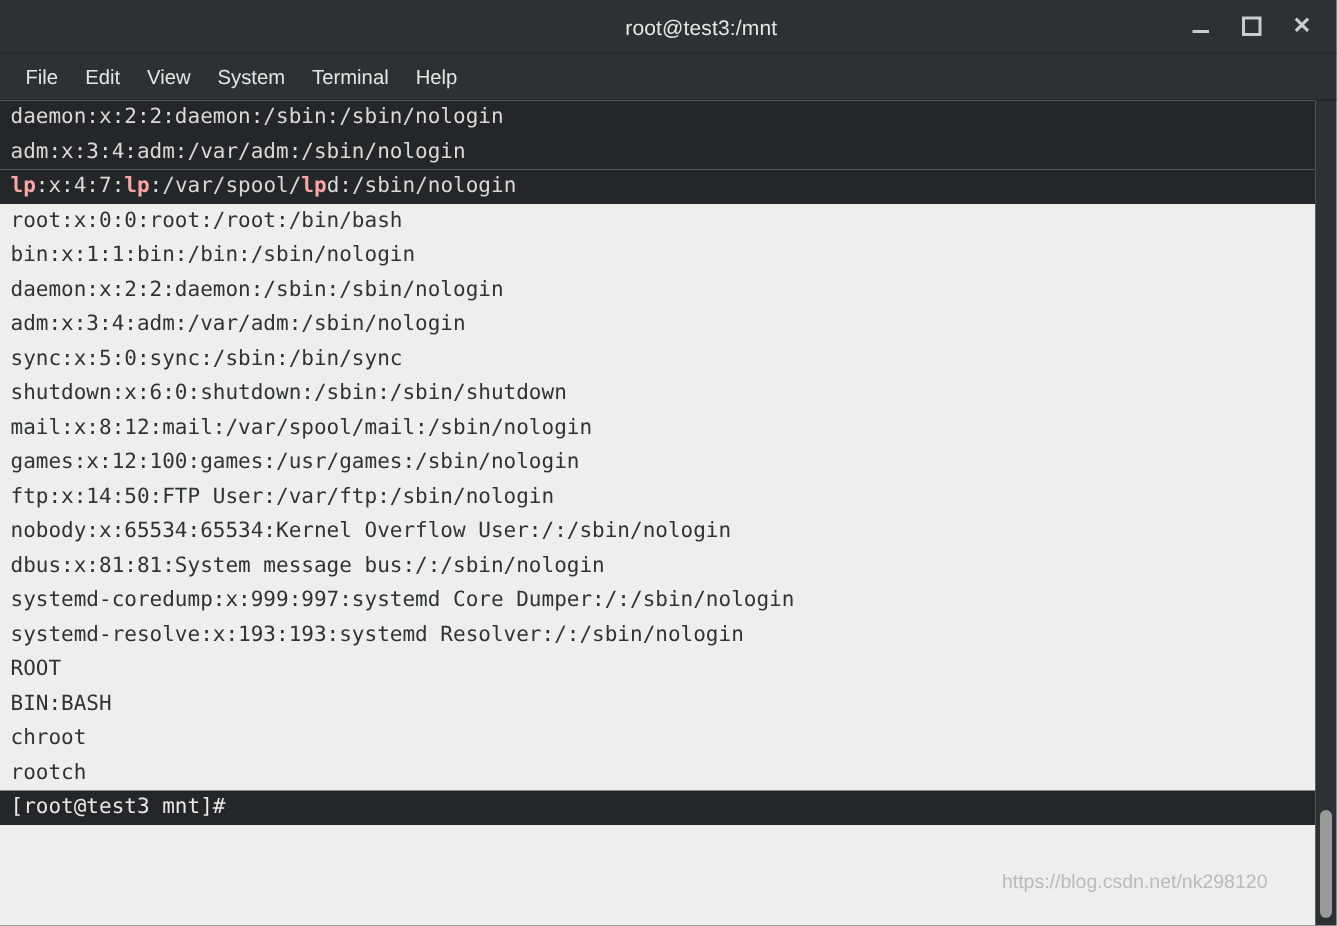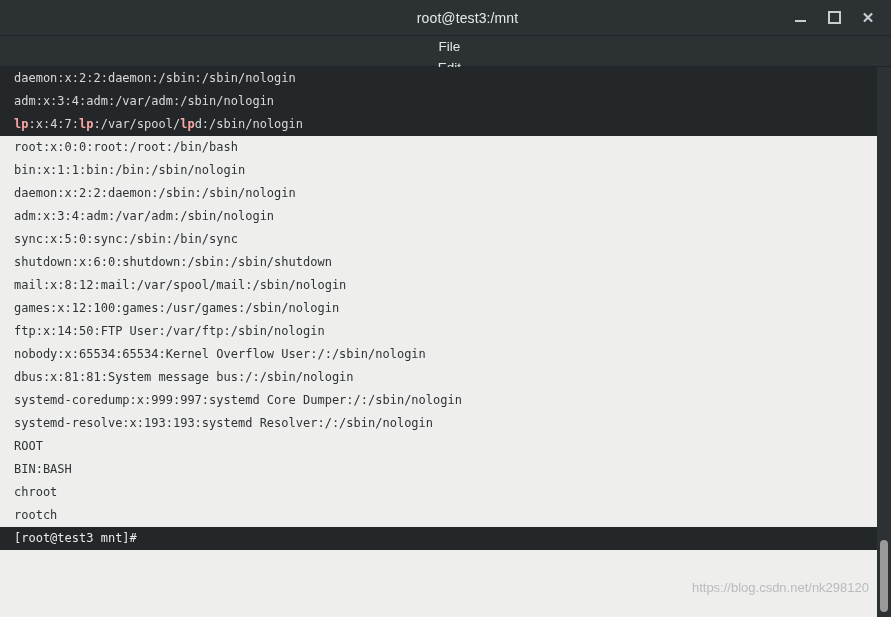--- a/index.html
+++ b/index.html
@@ -83,21 +83,20 @@
 
   
   .menubar {
     height: 30px;
     min-height: 30px;
     background: #2c3134;
     display: flex;
     align-items: center;
     padding-left: 8px;
     border-bottom: 1px solid #20252a;
-    flex-direction: column;
   }
   .menu-item {
     font-family: "Liberation Sans", sans-serif;
     font-size: 13.5px;
     color: #e4e6e4;
     padding: 3px 9px;
     user-select: none;
     white-space: nowrap;
   }
 
@@ -113,26 +112,26 @@
     position: relative;
     background: #eeeeec;
     overflow: hidden;
     padding: 0;
   }
   .term-lines {
     position: relative;
   }
   .line {
     font-family: "DejaVu Sans Mono", monospace;
-    font-size: 12px;
+    font-size: 14px;
     line-height: 23px;
     height: 23px;
     white-space: pre;
     color: #2e3436;
-    padding-left: 14px;
+    padding-left: 7px;
     letter-spacing: 0px;
   }
   .line.dark {
     background: #232729;
     color: #d8dad6;
   }
   .line.dark-prompt {
     background: #232729;
     color: #e8eae6;
   }
@@ -152,21 +151,21 @@
     position: absolute;
     left: 3px;
     width: 8px;
     border-radius: 4px;
     background: #9a9a99;
   }
 
   
   .watermark {
     position: absolute;
-    right: 8px;
+    right: 32px;
     bottom: 22px;
     font-family: "Liberation Sans", sans-serif;
     font-size: 13px;
     color: rgba(140,146,150,0.55);
     user-select: none;
     pointer-events: none;
     white-space: nowrap;
   }
 </style>
 </head>
@@ -186,21 +185,21 @@
       <div class="win-btn">
         <span class="ico-close">✕</span>
       </div>
     </div>
   </div>
 
   <div class="menubar" id="menubar">
       <div class="menu-item">File</div>
       <div class="menu-item">Edit</div>
       <div class="menu-item">View</div>
-      <div class="menu-item">Kernel</div>
+      <div class="menu-item">System</div>
       <div class="menu-item">Terminal</div>
       <div class="menu-item">Help</div>
     </div>
 
   <div class="term-wrap">
     <div class="term">
       <div class="term-lines" id="term-lines">
           <div class="line dark">daemon:x:2:2:daemon:/sbin:/sbin/nologin</div>
           <div class="line dark">adm:x:3:4:adm:/var/adm:/sbin/nologin</div>
           <div class="line dark"><span class="hl">lp</span>:x:4:7:<span class="hl">lp</span>:/var/spool/<span class="hl">lp</span>d:/sbin/nologin</div>

